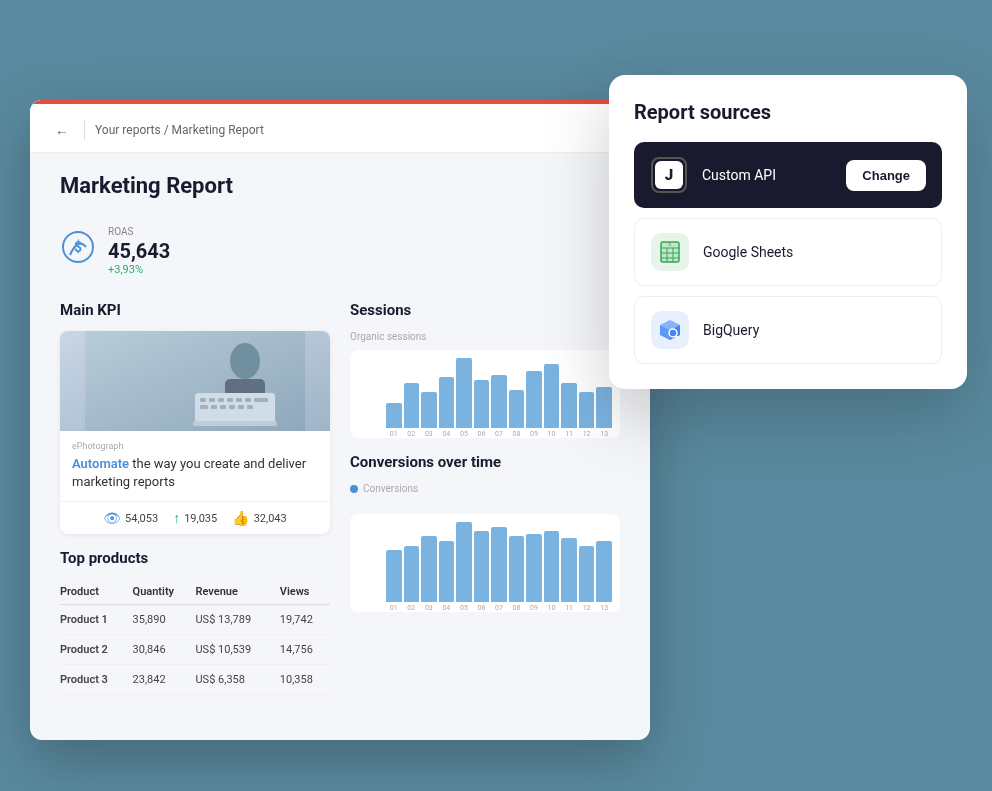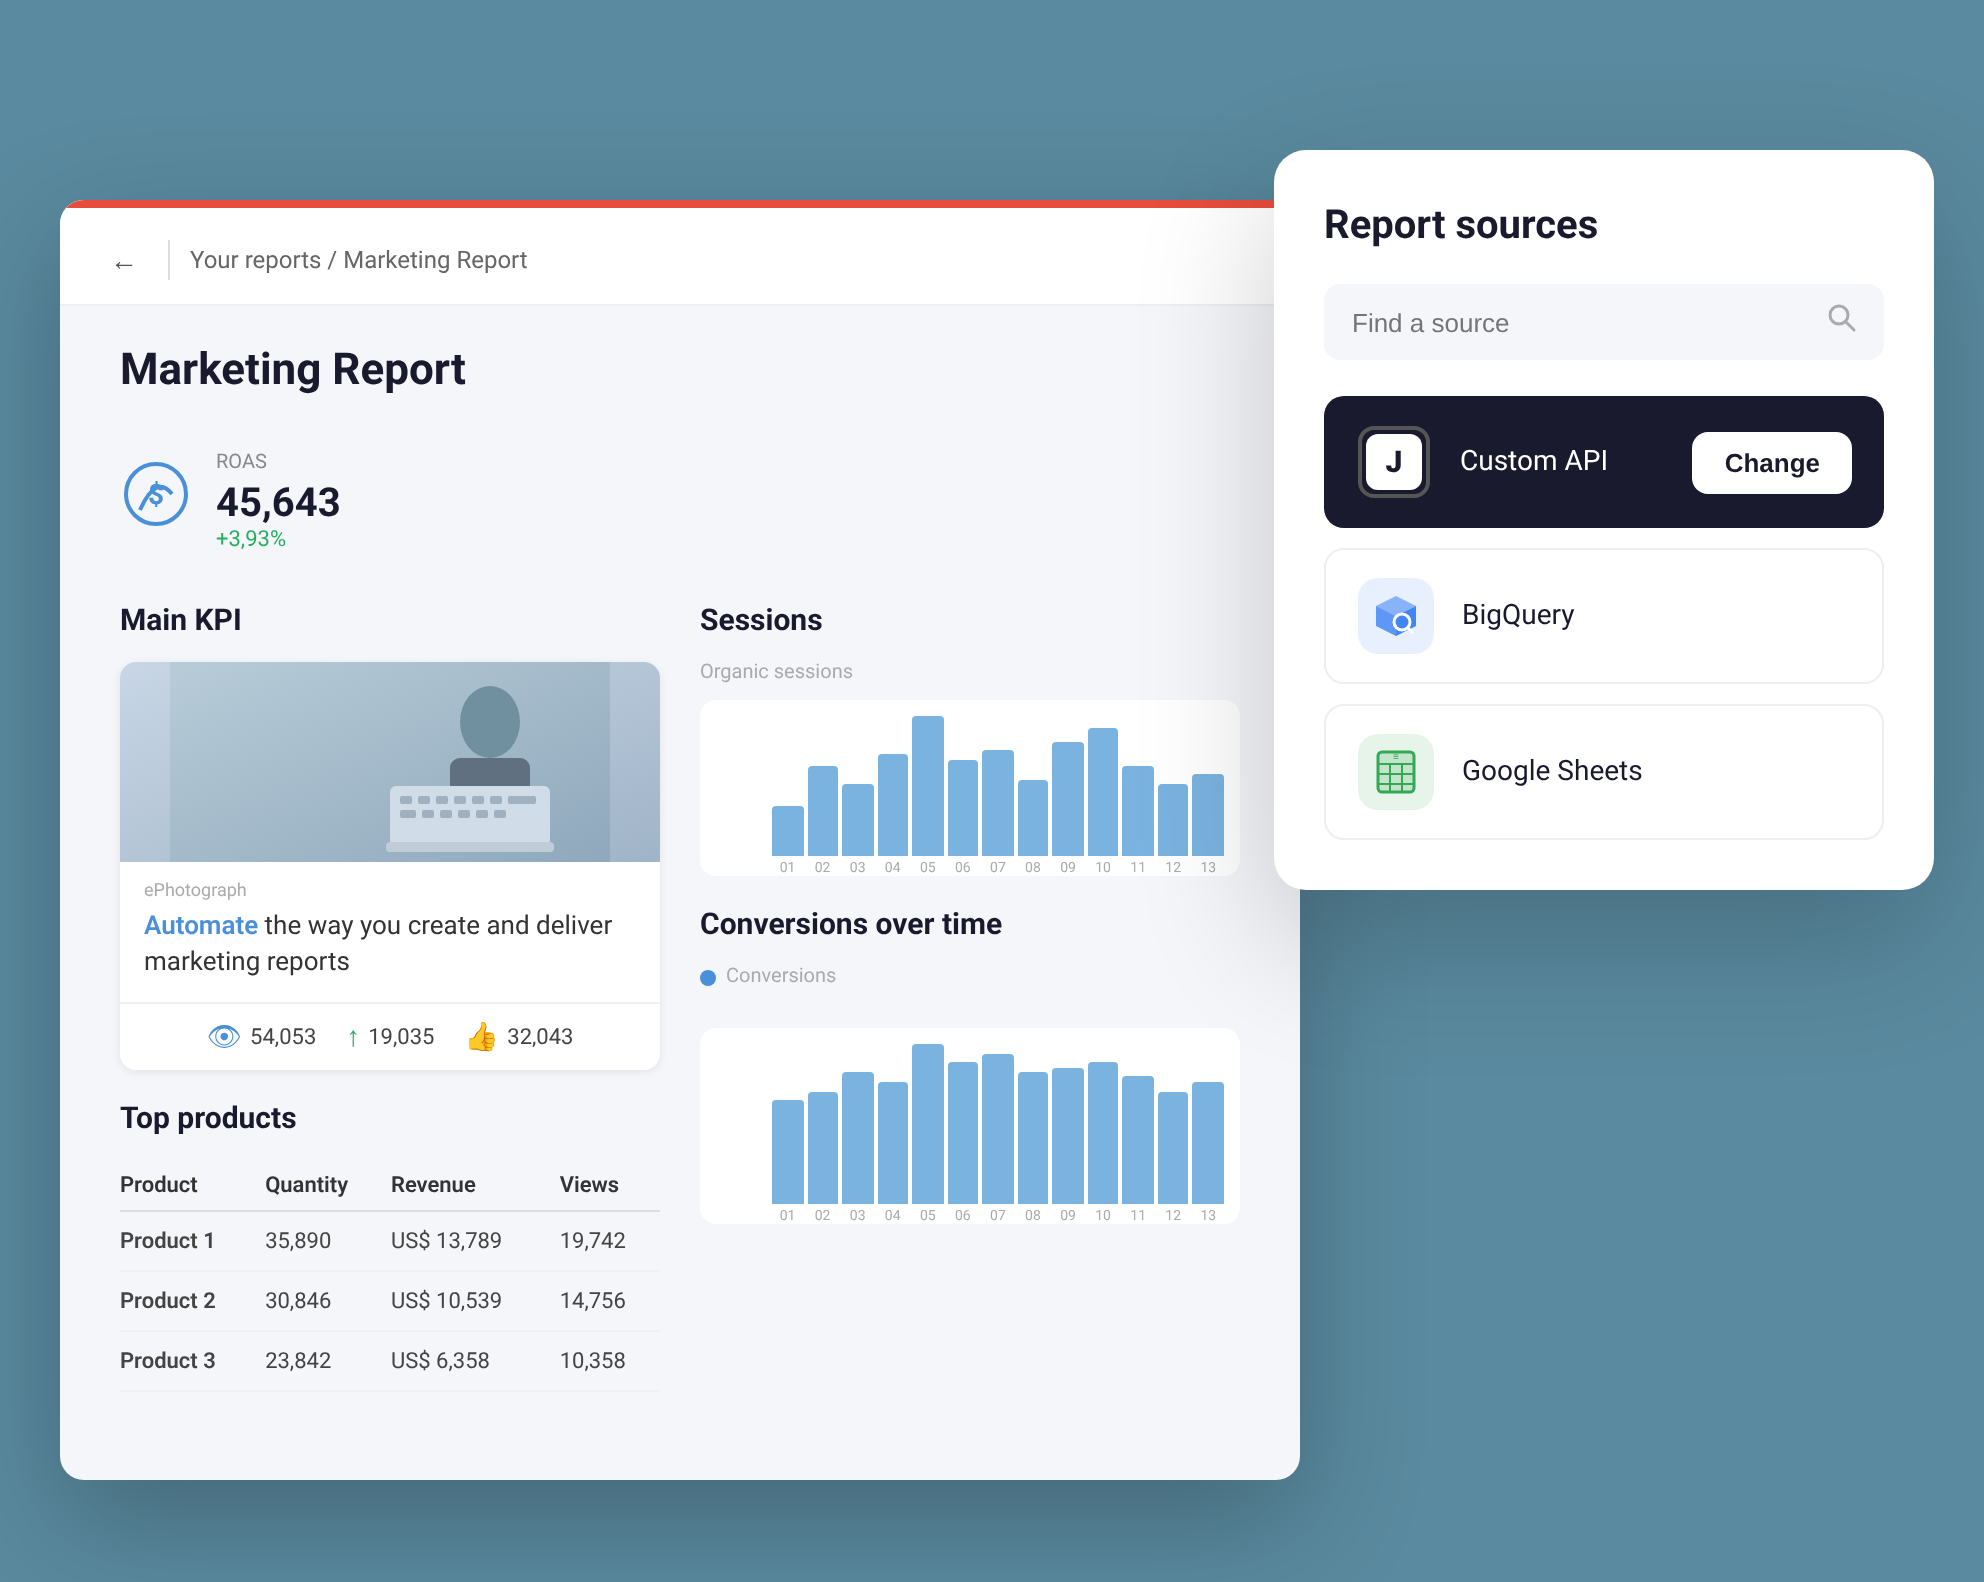--- a/index.html
+++ b/index.html
@@ -236,21 +236,21 @@
       border-radius: 50%;
       background: #4a90d9;
       display: inline-block;
     }
 
     
     .sources-panel {
       position: absolute;
       right: 25px;
       top: 75px;
-      width: 330px;
+      width: 358px;
       background: white;
       border-radius: 16px;
       box-shadow: 0 25px 70px rgba(0,0,0,0.2);
       padding: 25px;
       z-index: 10;
     }
 
     .sources-title {
       font-size: 20px;
       font-weight: 700;
@@ -552,62 +552,53 @@
           </div>
         </div>
       </div>
     </div>
   </div>
 </div>
 
 <div class="sources-panel">
   <div class="sources-title">Report sources</div>
 
-  <div class="search-box">
-    <input class="search-input" type="text" placeholder="Find a source" style="">
-    <span class="search-icon-span">
-      <svg width="14" height="14" viewBox="0 0 14 14" fill="none" xmlns="http://www.w3.org/2000/svg">
-        <circle cx="5.5" cy="5.5" r="4.5" stroke="#aaa" stroke-width="1.5"></circle>
-        <line x1="9" y1="9" x2="13" y2="13" stroke="#aaa" stroke-width="1.5" stroke-linecap="round"></line>
-      </svg>
-    </span>
-  </div>
 
   <div class="source-item source-item-active">
     <div class="source-logo">
       <div class="logo-custom-api-inner" style="background:#1a1a2e; border:2px solid #555; border-radius:8px; width:36px; height:36px; display:flex; align-items:center; justify-content:center;">
         <div style="background:white; color:#1a1a2e; border-radius:6px; width:28px; height:28px; display:flex; align-items:center; justify-content:center; font-weight:900; font-size:15px;">J</div>
       </div>
     </div>
     <span class="source-name source-name-active">Custom API</span>
     <button class="change-btn">Change</button>
-  </div>
-
-  <div class="source-item source-item-inactive">
-    <div class="source-logo logo-bigquery">
-      <svg width="24" height="24" viewBox="0 0 24 24" xmlns="http://www.w3.org/2000/svg">
-        <polygon points="12,2 22,7 22,17 12,22 2,17 2,7" fill="#4285f4" opacity="0.15"></polygon>
-        <polygon points="12,2 22,7 12,12 2,7" fill="#4285f4" opacity="0.5"></polygon>
-        <polygon points="2,7 12,12 12,22 2,17" fill="#4285f4" opacity="0.8"></polygon>
-        <polygon points="22,7 12,12 12,22 22,17" fill="#4285f4"></polygon>
-        <circle cx="15" cy="15" r="4" fill="none" stroke="white" stroke-width="1.5"></circle>
-        <line x1="18" y1="18" x2="20" y2="20" stroke="white" stroke-width="1.5" stroke-linecap="round"></line>
-      </svg>
-    </div>
-    <span class="source-name source-name-inactive">BigQuery</span>
   </div>
 
   <div class="source-item source-item-inactive">
     <div class="source-logo logo-sheets">
       <svg width="24" height="24" viewBox="0 0 24 24" xmlns="http://www.w3.org/2000/svg">
         <rect x="3" y="2" width="18" height="20" rx="2" fill="#34a853" opacity="0.2"></rect>
         <rect x="3" y="2" width="18" height="20" rx="2" fill="none" stroke="#34a853" stroke-width="1.5"></rect>
         <line x1="3" y1="8" x2="21" y2="8" stroke="#34a853" stroke-width="1"></line>
         <line x1="3" y1="13" x2="21" y2="13" stroke="#34a853" stroke-width="1"></line>
         <line x1="3" y1="18" x2="21" y2="18" stroke="#34a853" stroke-width="1"></line>
         <line x1="9" y1="8" x2="9" y2="22" stroke="#34a853" stroke-width="1"></line>
         <line x1="15" y1="8" x2="15" y2="22" stroke="#34a853" stroke-width="1"></line>
         <text x="12" y="6" text-anchor="middle" fill="#34a853" font-size="5" font-weight="bold">≡</text>
       </svg>
     </div>
     <span class="source-name source-name-inactive">Google Sheets</span>
   </div>
+
+  <div class="source-item source-item-inactive">
+    <div class="source-logo logo-bigquery">
+      <svg width="24" height="24" viewBox="0 0 24 24" xmlns="http://www.w3.org/2000/svg">
+        <polygon points="12,2 22,7 22,17 12,22 2,17 2,7" fill="#4285f4" opacity="0.15"></polygon>
+        <polygon points="12,2 22,7 12,12 2,7" fill="#4285f4" opacity="0.5"></polygon>
+        <polygon points="2,7 12,12 12,22 2,17" fill="#4285f4" opacity="0.8"></polygon>
+        <polygon points="22,7 12,12 12,22 22,17" fill="#4285f4"></polygon>
+        <circle cx="15" cy="15" r="4" fill="none" stroke="white" stroke-width="1.5"></circle>
+        <line x1="18" y1="18" x2="20" y2="20" stroke="white" stroke-width="1.5" stroke-linecap="round"></line>
+      </svg>
+    </div>
+    <span class="source-name source-name-inactive">BigQuery</span>
+  </div>
 </div>
 
 </body></html>

